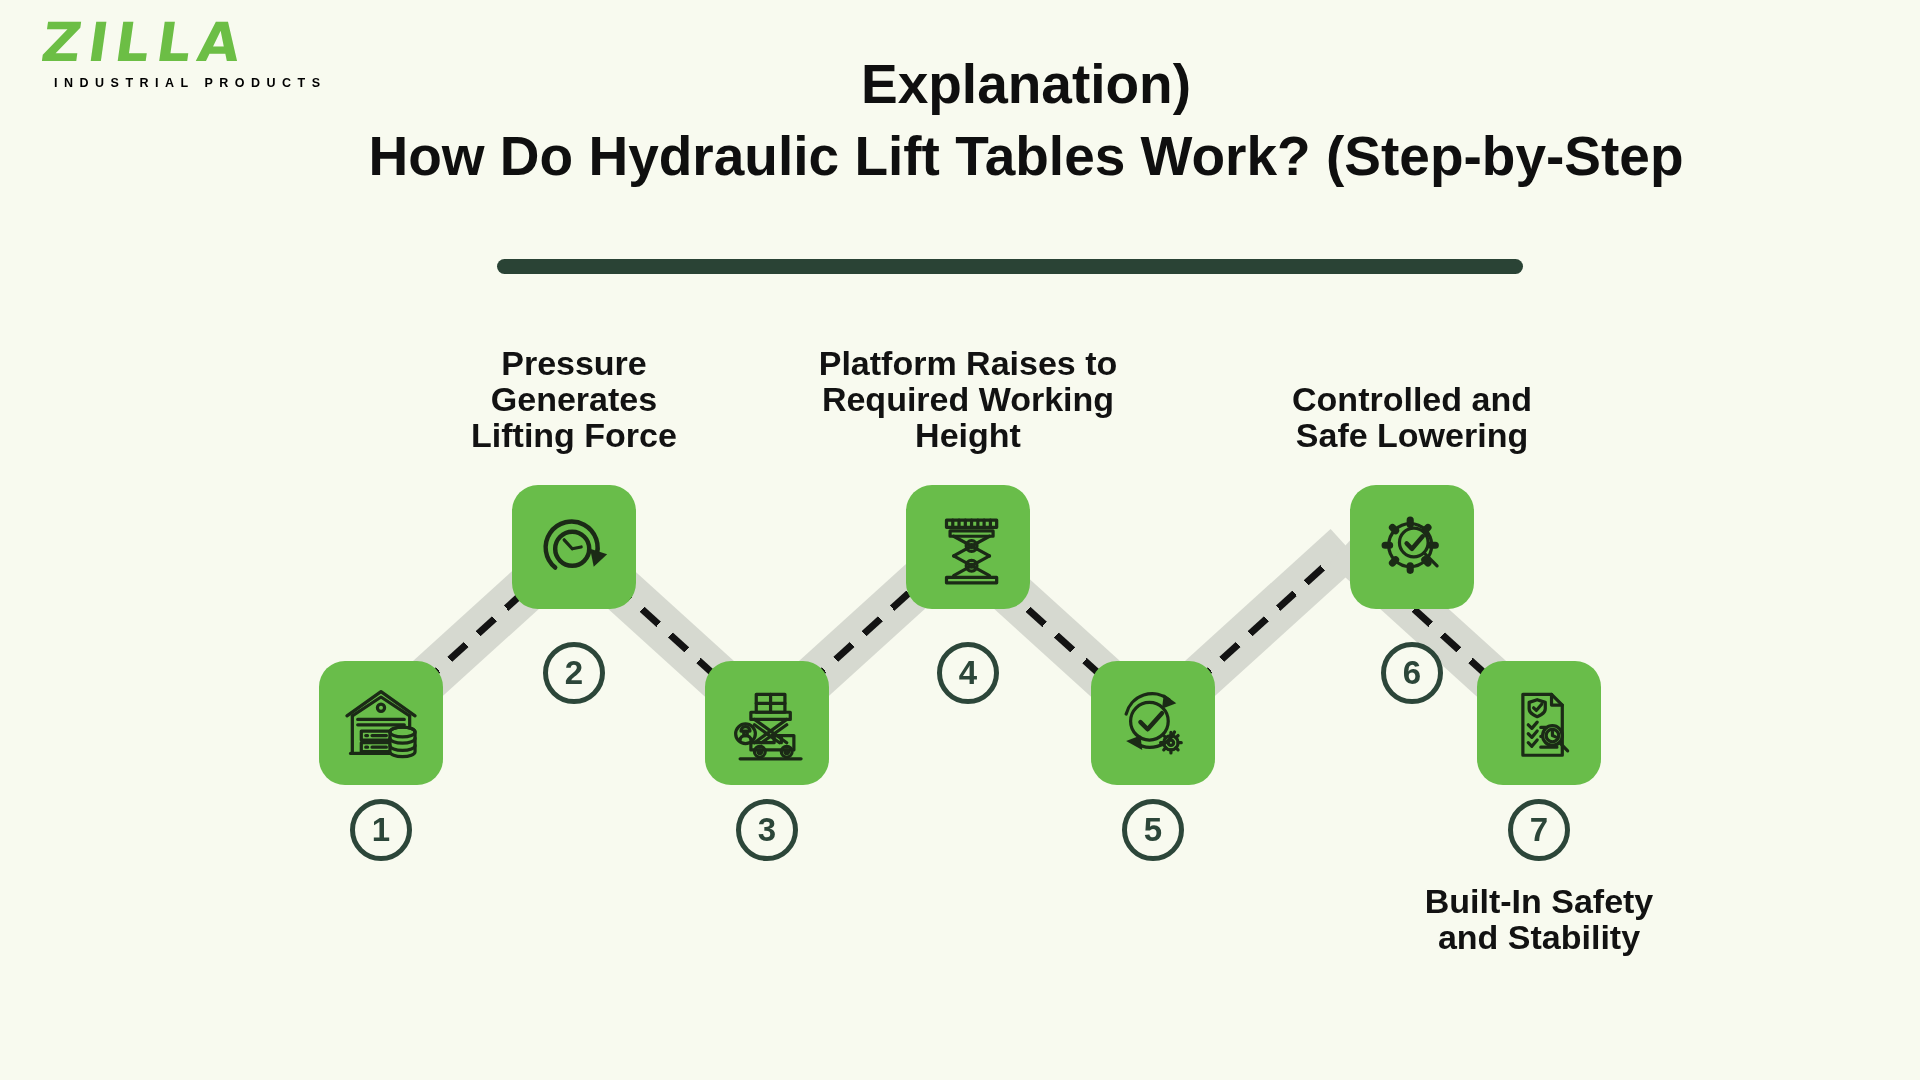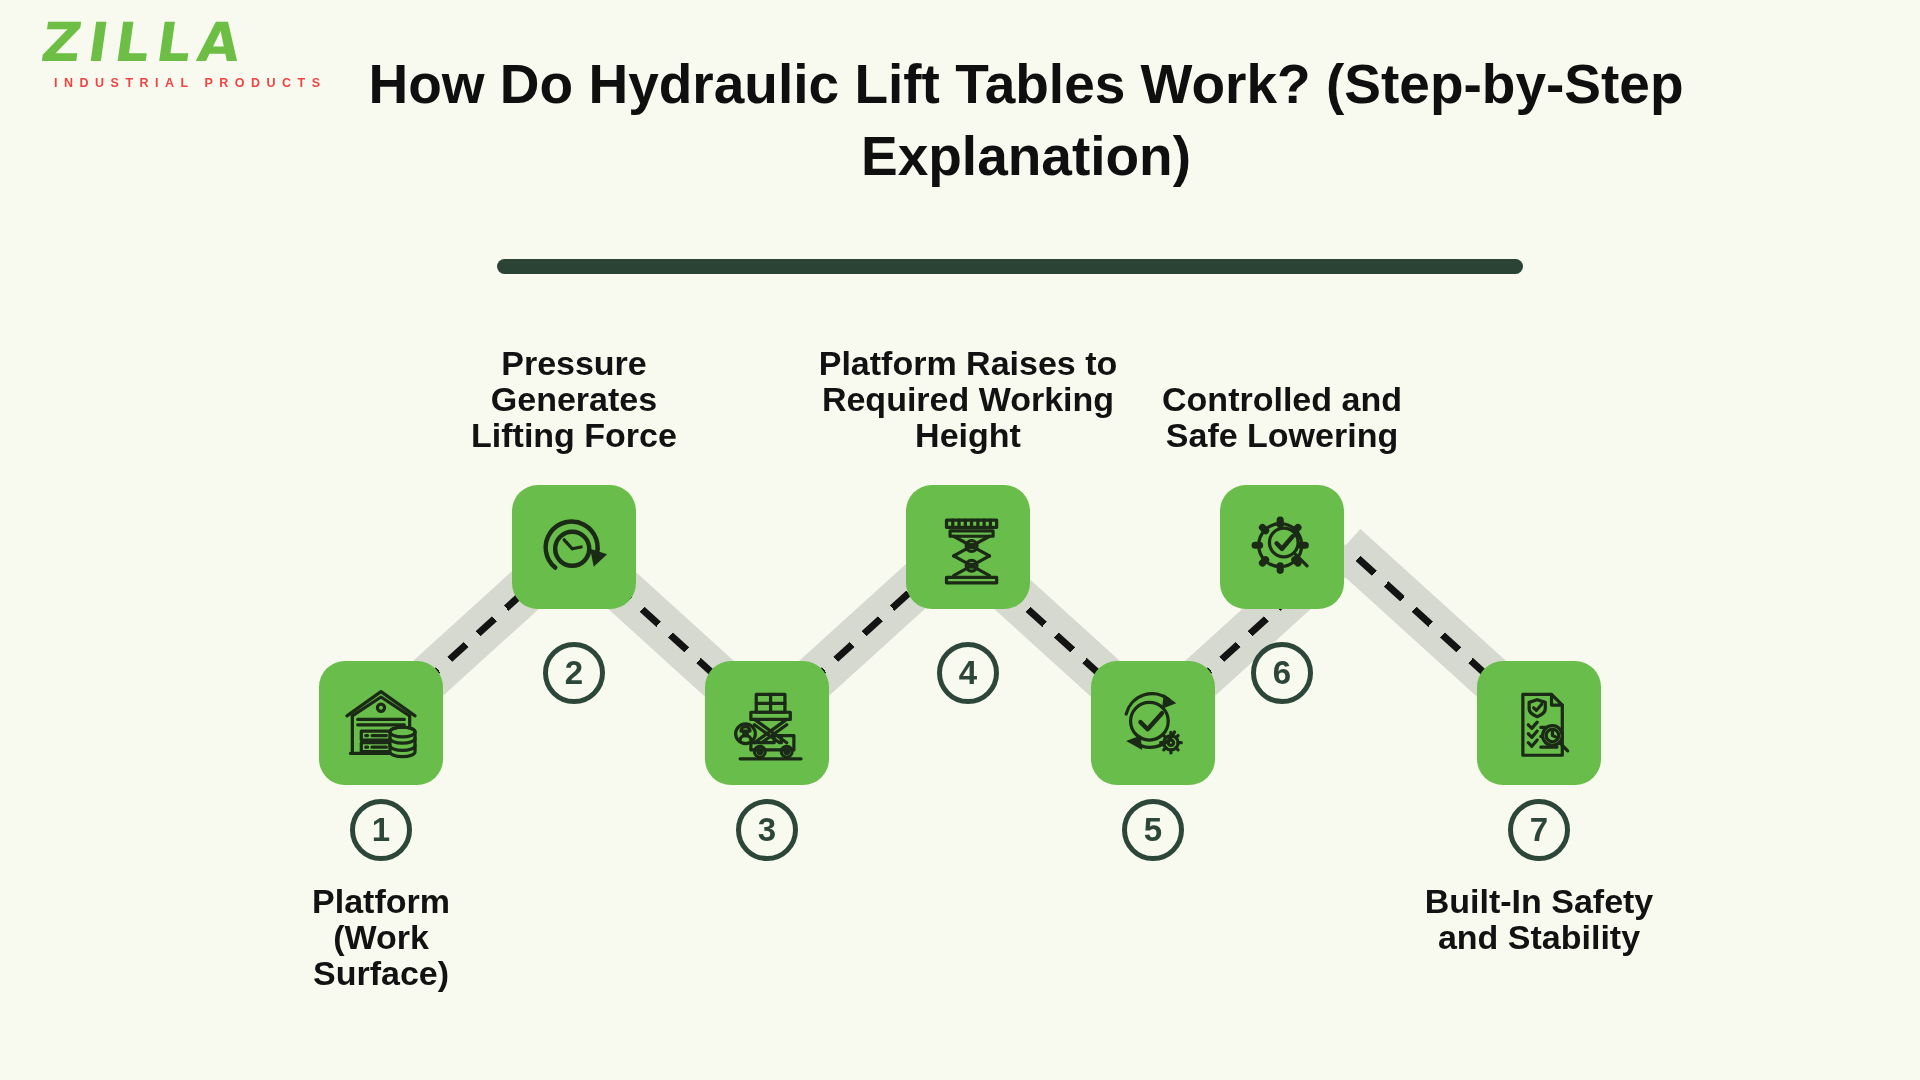--- a/index.html
+++ b/index.html
@@ -13,21 +13,21 @@
   .canvas{position:absolute;inset:0;width:1920px;height:1080px;}
 
   
   .logo{position:absolute;left:42px;top:16px;width:250px;}
   .logo-name{
     font-size:54px;font-weight:800;color:#6cbe45;
     letter-spacing:7px;transform:skewX(-8deg);
     font-family:"DejaVu Sans", sans-serif;line-height:1;
   }
   .logo-tagline{
-    margin-top:6px;font-size:12.5px;font-weight:700;color:#ef4444;
+    margin-top:6px;font-size:12.5px;font-weight:700;color:#000000;
     letter-spacing:6.5px;white-space:nowrap;padding-left:12px;
   }
 
   
   .title{
     position:absolute;left:366px;top:48px;width:1320px;
     text-align:center;color:#0f0f0f;
     font-size:55px;line-height:72px;font-weight:800;
     font-family:"Liberation Sans", sans-serif;
   }
@@ -90,22 +90,22 @@
 <body>
 
 <div class="canvas">
 
   <div class="logo">
     <div class="logo-name">ZILLA</div>
     <div class="logo-tagline">INDUSTRIAL PRODUCTS</div>
   </div>
 
   <div class="title">
+    <div>Explanation)</div>
     <div>How Do Hydraulic Lift Tables Work? (Step-by-Step</div>
-    <div>Explanation)</div>
   </div>
 
   <div class="divider"></div>
 
   <div class="connector rise" style="left:346px;top:611px;">
       <div class="dash"></div>
     </div>
   <div class="connector fall" style="left:539px;top:611px;">
       <div class="dash"></div>
     </div>
@@ -136,21 +136,20 @@
         <path class="ln" d="M31,75 H33 M38,75 H54"></path>
         <path class="ln" d="M14,82 H60"></path>
         <path class="fillbg" d="M58,58 a14,5.5 0 0 1 28,0 V80 a14,5.5 0 0 1 -28,0 Z"></path>
         <path class="ln" d="M58,65 a14,5.5 0 0 0 28,0 M58,73 a14,5.5 0 0 0 28,0"></path>
         <ellipse class="ln" cx="72" cy="58" rx="14" ry="5.5"></ellipse>
       </svg>
     </div>
     <div class="step-number">
         <span>1</span>
       </div>
-    <div class="step-label w210">Platform (Work Surface)</div>
   </div>
 
   <div class="step top" style="left:404px;top:378px;">
     <div class="label-holder">
         <div class="step-label w270">Pressure Generates Lifting Force</div>
       </div>
     <div class="icon-box">
       <svg viewBox="0 0 96 96">
         <circle class="ln thick" cx="46" cy="50" r="19"></circle>
         <path class="ln" d="M46,50 L37,40 M46,50 L56,48"></path>
@@ -225,21 +224,21 @@
           <circle cx="68" cy="70" r="3"></circle>
           <path d="M68,58.5 V62 M68,78 V81.5 M56.5,70 H60 M76,70 H79.5 M60,62 l2.4,2.4 M73.6,75.6 l2.4,2.4 M76,62 l-2.4,2.4 M62.4,75.6 L60,78"></path>
         </g>
       </svg>
     </div>
     <div class="step-number">
         <span>5</span>
       </div>
   </div>
 
-  <div class="step top" style="left:1112px;top:378px;">
+  <div class="step top" style="left:1242px;top:378px;">
     <div class="label-holder">
         <div class="step-label w275">Controlled and Safe Lowering</div>
       </div>
     <div class="icon-box">
       <svg viewBox="0 0 96 96">
         <g stroke="#1b2a16" stroke-width="8" stroke-linecap="round">
           <path d="M46,18 V23 M46,69 V74 M18,46 H23 M69,46 H74 M26.2,26.2 l3.5,3.5 M62.3,62.3 l3.5,3.5 M65.8,26.2 l-3.5,3.5 M29.7,62.3 l-3.5,3.5" fill="none"></path>
         </g>
         <circle class="ln" cx="46" cy="46" r="24"></circle>
         <circle class="fillbg" cx="50" cy="43" r="16"></circle>

